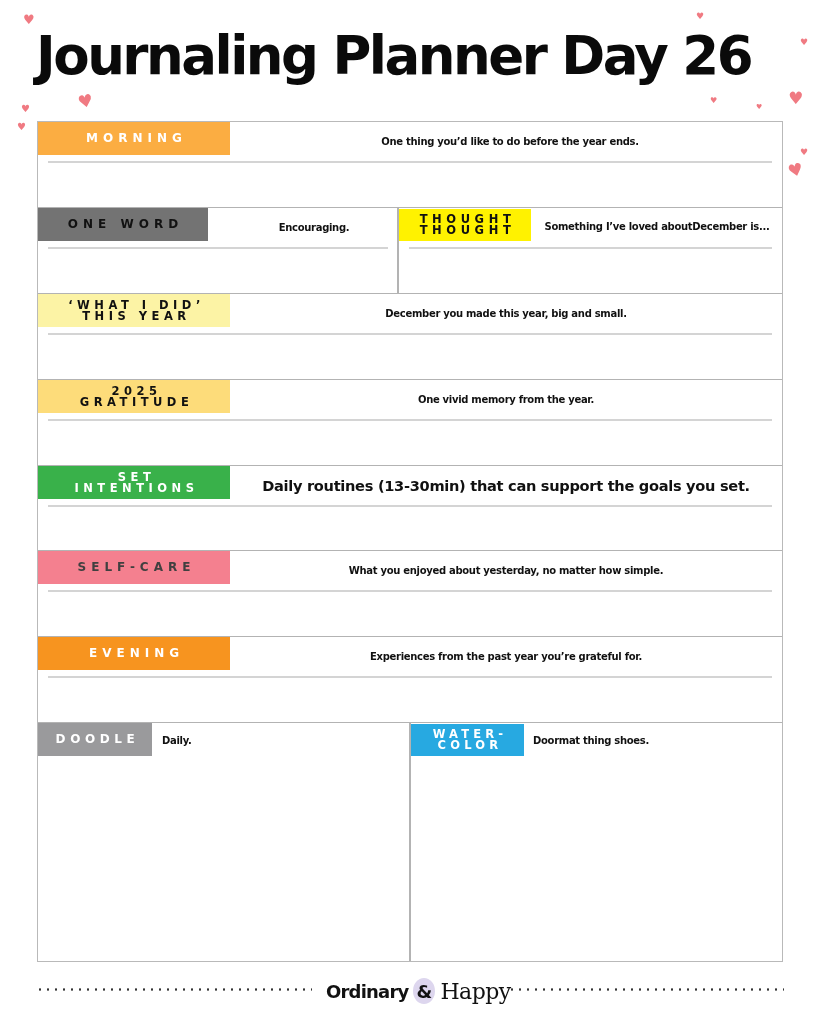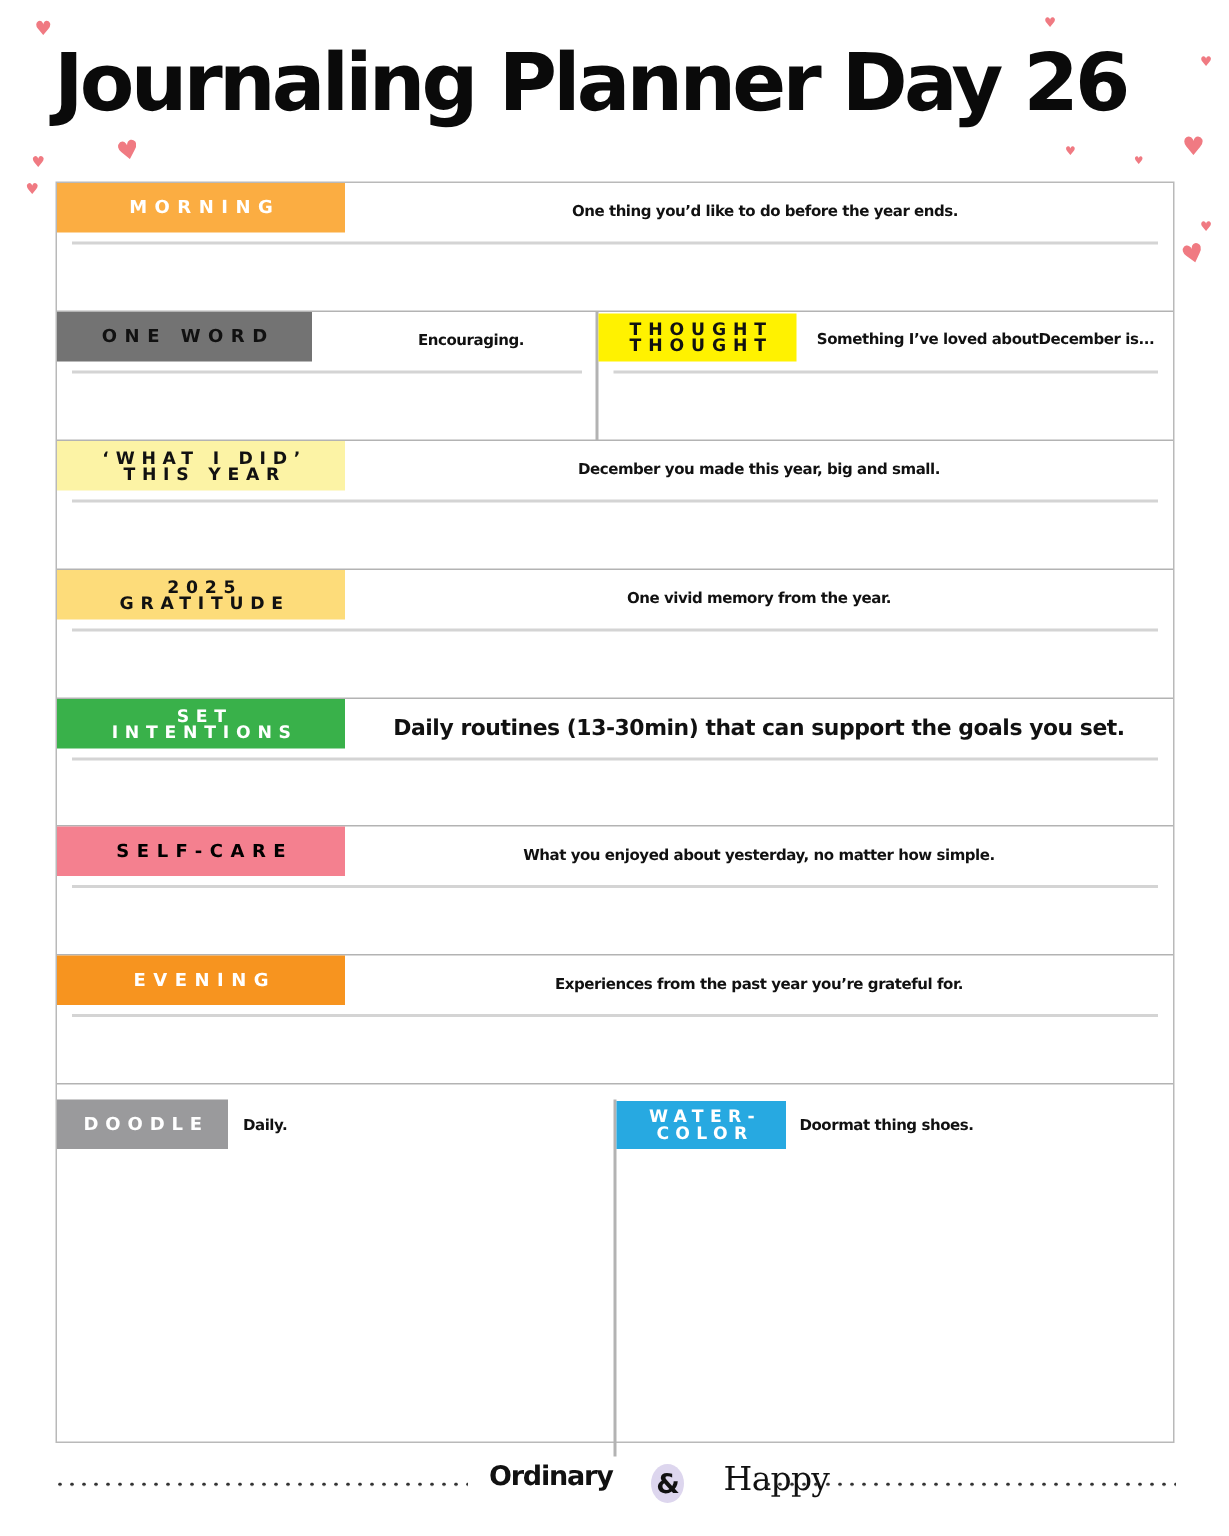--- a/index.html
+++ b/index.html
@@ -8,21 +8,21 @@
   .heart { position:absolute; color:#f07a82; line-height:1; font-family:"DejaVu Sans", sans-serif; }
   .sheet { position:absolute; left:37px; top:121px; width:744px; height:839px; border:1.5px solid #b9b9b9; box-sizing:content-box; }
   .row { position:absolute; left:0; width:744px; border-bottom:1.5px solid #b3b3b3; box-sizing:border-box; }
   .label { position:absolute; top:0; height:33px; display:flex; align-items:center; justify-content:center; text-align:center; font-family:"DejaVu Sans", sans-serif; font-weight:bold; font-size:12px; letter-spacing:5px; line-height:11px; box-sizing:border-box; padding-left:5px; }
   .label.two { font-size:11.5px; letter-spacing:4.5px; line-height:11px; }
   .prompt { position:absolute; top:0; height:40px; display:flex; align-items:center; justify-content:center; text-align:center; font-family:"DejaVu Sans", sans-serif; font-weight:bold; font-size:10px; letter-spacing:-0.3px; color:#111; line-height:16px; }
   .rule { position:absolute; height:1.5px; background:#d4d4d4; }
   .vdiv { position:absolute; top:0; width:1.5px; background:#b3b3b3; }
   .footer { position:absolute; left:0; top:970px; width:819px; height:40px; }
   .dots { position:absolute; top:18px; height:3px; background-image:radial-gradient(circle, #333 1px, transparent 1.3px); background-size:8px 3px; background-repeat:repeat-x; }
-  .brand { position:absolute; left:326px; top:4px; height:34px; display:flex; align-items:flex-start; white-space:nowrap;gap:21px; }
+  .brand { position:absolute; left:326px; top:4px; height:34px; display:flex; align-items:center; white-space:nowrap; }
   .brand-word { font-family:"DejaVu Sans", sans-serif; font-weight:bold; font-size:18px; letter-spacing:-0.8px; color:#111; }
   .amp-wrap { position:relative; display:inline-flex; align-items:center; justify-content:center; width:28px; height:30px; margin:0 2px; }
   .amp-bg { position:absolute; left:3px; top:2px; width:22px; height:26px; border-radius:50%; background:#ddd6ee; }
   .amp { position:relative; font-family:"DejaVu Sans", sans-serif; font-weight:bold; font-size:18px; color:#111; }
   .script { font-family:"DejaVu Serif", serif; font-size:22px; color:#111; letter-spacing:-0.5px; }
 </style>
 </head>
 <body>
 
 <div class="title">Journaling Planner Day 26</div>
@@ -96,38 +96,38 @@
     <div class="label two" style="left:0; width:192px; background:#39b14a; color:#fff; flex-direction:column;">
       <span>SET</span>
       <span>INTENTIONS</span>
     </div>
     <div class="prompt" style="left:192px; width:552px; font-size:14.6px;">Daily routines (13-30min) that can support the goals you set.</div>
     <div class="rule" style="left:10px; width:724px; top:39px;"></div>
     <div style="position:absolute; left:0; top:41px; width:744px; height:42px;"></div>
   </div>
 
   <div class="row" style="top:429px; height:86px;">
-    <div class="label" style="left:0; width:192px; background:#f4808f; color:#000000;">
+    <div class="label" style="left:0; width:192px; background:#f4808f; color:#404040;">
       <span>SELF-CARE</span>
     </div>
     <div class="prompt" style="left:192px; width:552px;">What you enjoyed about yesterday, no matter how simple.</div>
     <div class="rule" style="left:10px; width:724px; top:39px;"></div>
     <div style="position:absolute; left:0; top:41px; width:744px; height:43px;"></div>
   </div>
 
   <div class="row" style="top:515px; height:86px;">
     <div class="label" style="left:0; width:192px; background:#f7941f; color:#fff;">
       <span>EVENING</span>
     </div>
     <div class="prompt" style="left:192px; width:552px;">Experiences from the past year you’re grateful for.</div>
     <div class="rule" style="left:10px; width:724px; top:39px;"></div>
     <div style="position:absolute; left:0; top:41px; width:744px; height:43px;"></div>
   </div>
 
-  <div style="position:absolute; left:0; top:601px; width:744px; height:238px;margin-top:10px;">
+  <div style="position:absolute; left:0; top:601px; width:744px; height:238px;">
     <div class="label" style="left:0; width:114px; background:#9a9a9c; color:#fff; letter-spacing:4.6px;">
       <span>DOODLE</span>
     </div>
     <div class="prompt" style="left:124px; height:36px; justify-content:flex-start;">Daily.</div>
     <div style="position:absolute; left:0; top:34px; width:371px; height:204px;"></div>
 
     <div class="vdiv" style="left:371px; height:238px;"></div>
 
     <div class="label two" style="left:373px; width:113px; top:1px; height:32px; background:#27a9e1; color:#fff; flex-direction:column; letter-spacing:4.2px;">
       <span>WATER-</span>

